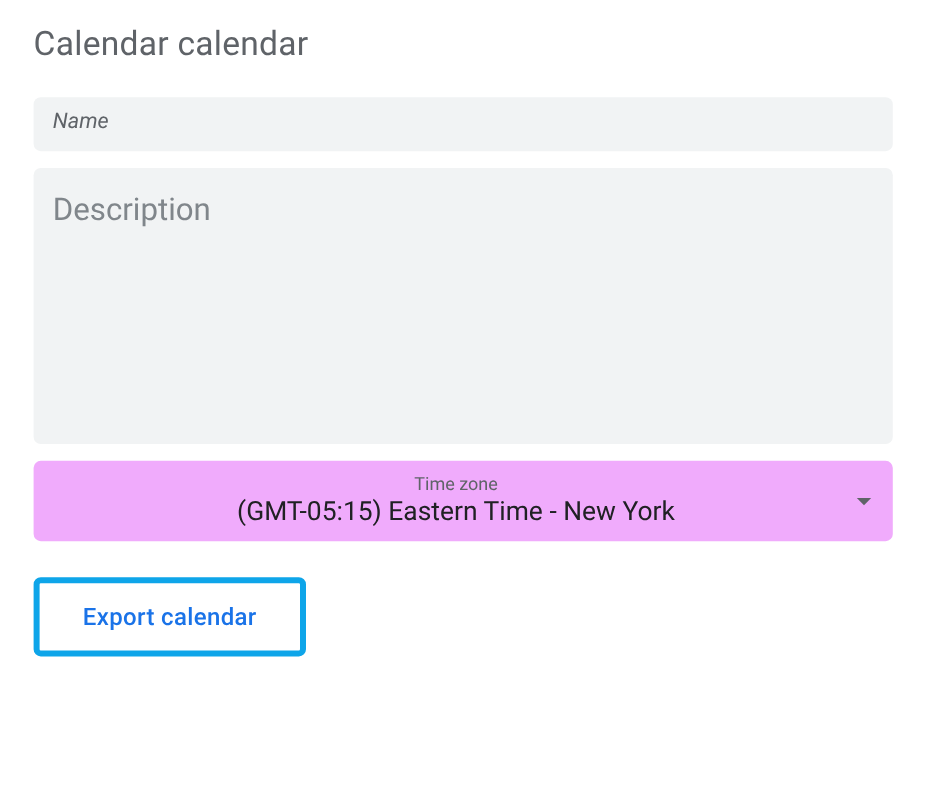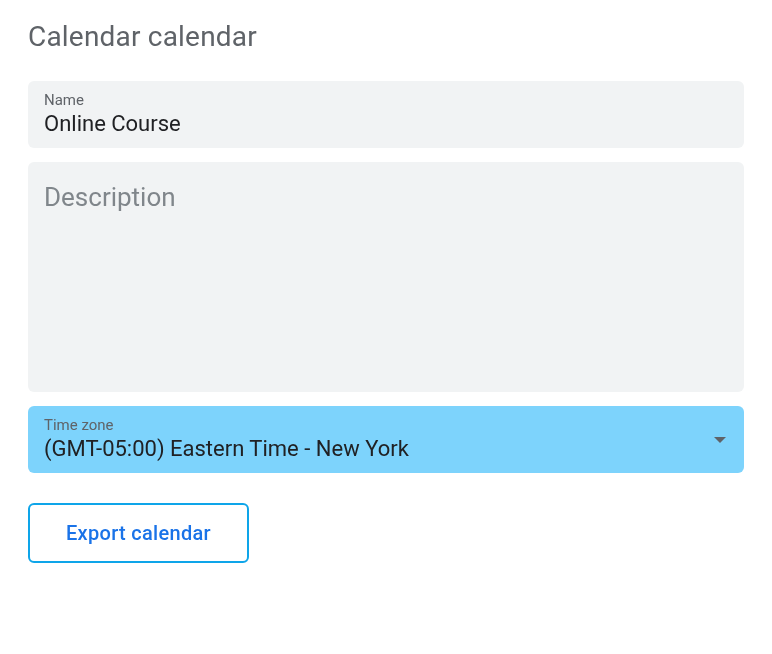--- a/index.html
+++ b/index.html
@@ -22,24 +22,25 @@
       letter-spacing: 0.2px;
     }
     .field-box {
       background: #f1f3f4;
       border-radius: 6px;
       padding: 10px 16px 12px 16px;
       margin-bottom: 14px;
       position: relative;
     }
     .field-label {
-      font-size: 15px;
+      font-size: 18px;
       color: #5f6368;
       margin-bottom: 2px;
       font-weight: 400;
+      font-style: italic;
     }
     .field-value {
       font-size: 22px;
       color: #202124;
       font-weight: 400;
       border: none;
       background: transparent;
       outline: none;
       width: 100%;
       font-family: inherit;
@@ -59,26 +60,27 @@
       font-family: inherit;
       font-size: 26px;
       color: #202124;
       resize: none;
       min-height: 180px;
     }
     .description-input::placeholder {
       color: #80868b;
     }
     .timezone-box {
-      background: #7dd3fc;
+      background: #f0abfc;
       border-radius: 6px;
       padding: 10px 28px 12px 16px;
       margin-bottom: 30px;
       position: relative;
       cursor: pointer;
+      text-align: center;
     }
     .timezone-label {
       font-size: 15px;
       color: #5f6368;
       margin-bottom: 2px;
       font-weight: 400;
     }
     .timezone-value {
       font-size: 22px;
       color: #202124;
@@ -90,50 +92,49 @@
       top: 50%;
       transform: translateY(-50%);
       width: 0;
       height: 0;
       border-left: 6px solid transparent;
       border-right: 6px solid transparent;
       border-top: 6px solid #5f6368;
     }
     .export-button {
       display: inline-block;
-      border: 2px solid #0ea5e9;
+      border: 5px solid #0ea5e9;
       border-radius: 6px;
       background: #fff;
       color: #1a73e8;
       font-size: 20px;
       font-weight: 500;
       padding: 16px 36px;
       cursor: pointer;
       font-family: inherit;
       letter-spacing: 0.3px;
     }
   </style>
 </head>
 <body>
 
 
 
 <h1 class="page-title">Calendar calendar</h1>
 
 <div class="field-box">
   <div class="field-label">Name</div>
-  <input type="text" class="field-value" value="Online Course" style="">
 </div>
 
 <div class="description-box">
   <textarea class="description-input" placeholder="Description" style=""></textarea>
 </div>
 
 <div class="timezone-box">
   <div class="timezone-label">Time zone</div>
-  <div class="timezone-value">(GMT-05:00) Eastern Time - New York</div>
+  <div class="timezone-value">(GMT-05:15) Eastern Time - New York</div>
   <div class="dropdown-icon"></div>
 </div>
 
 <button class="export-button">Export calendar</button>
 
 
 
 
 </body></html>

